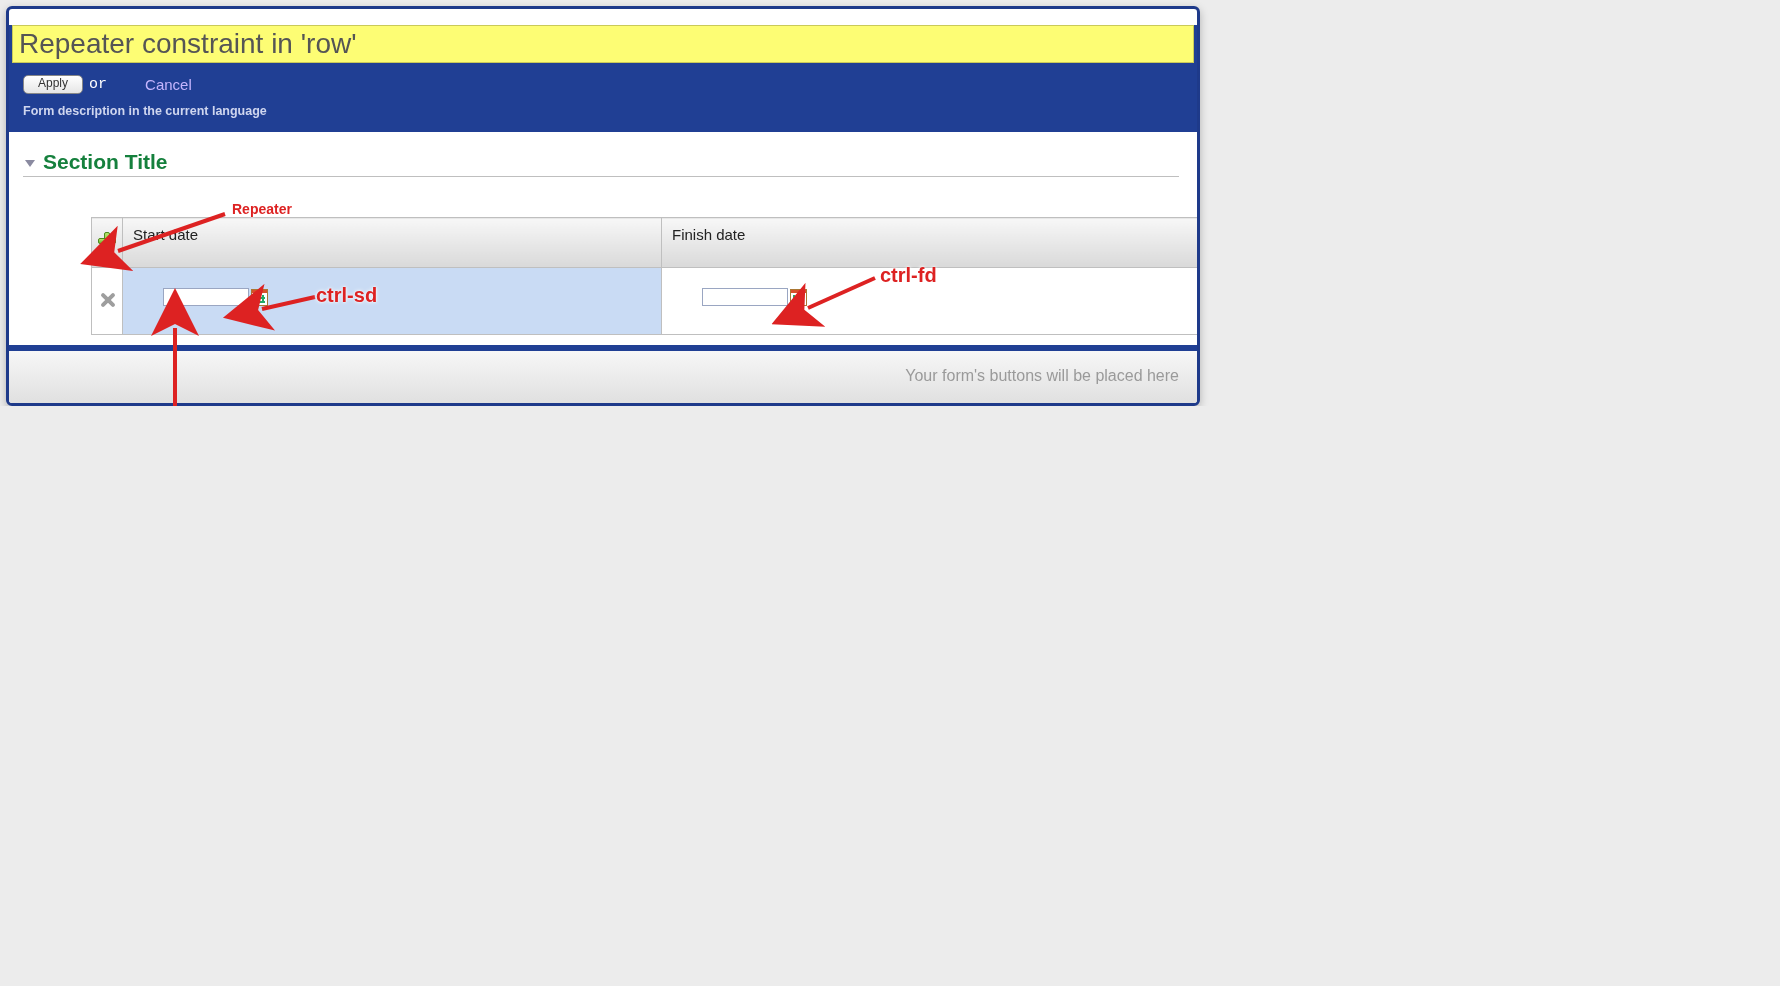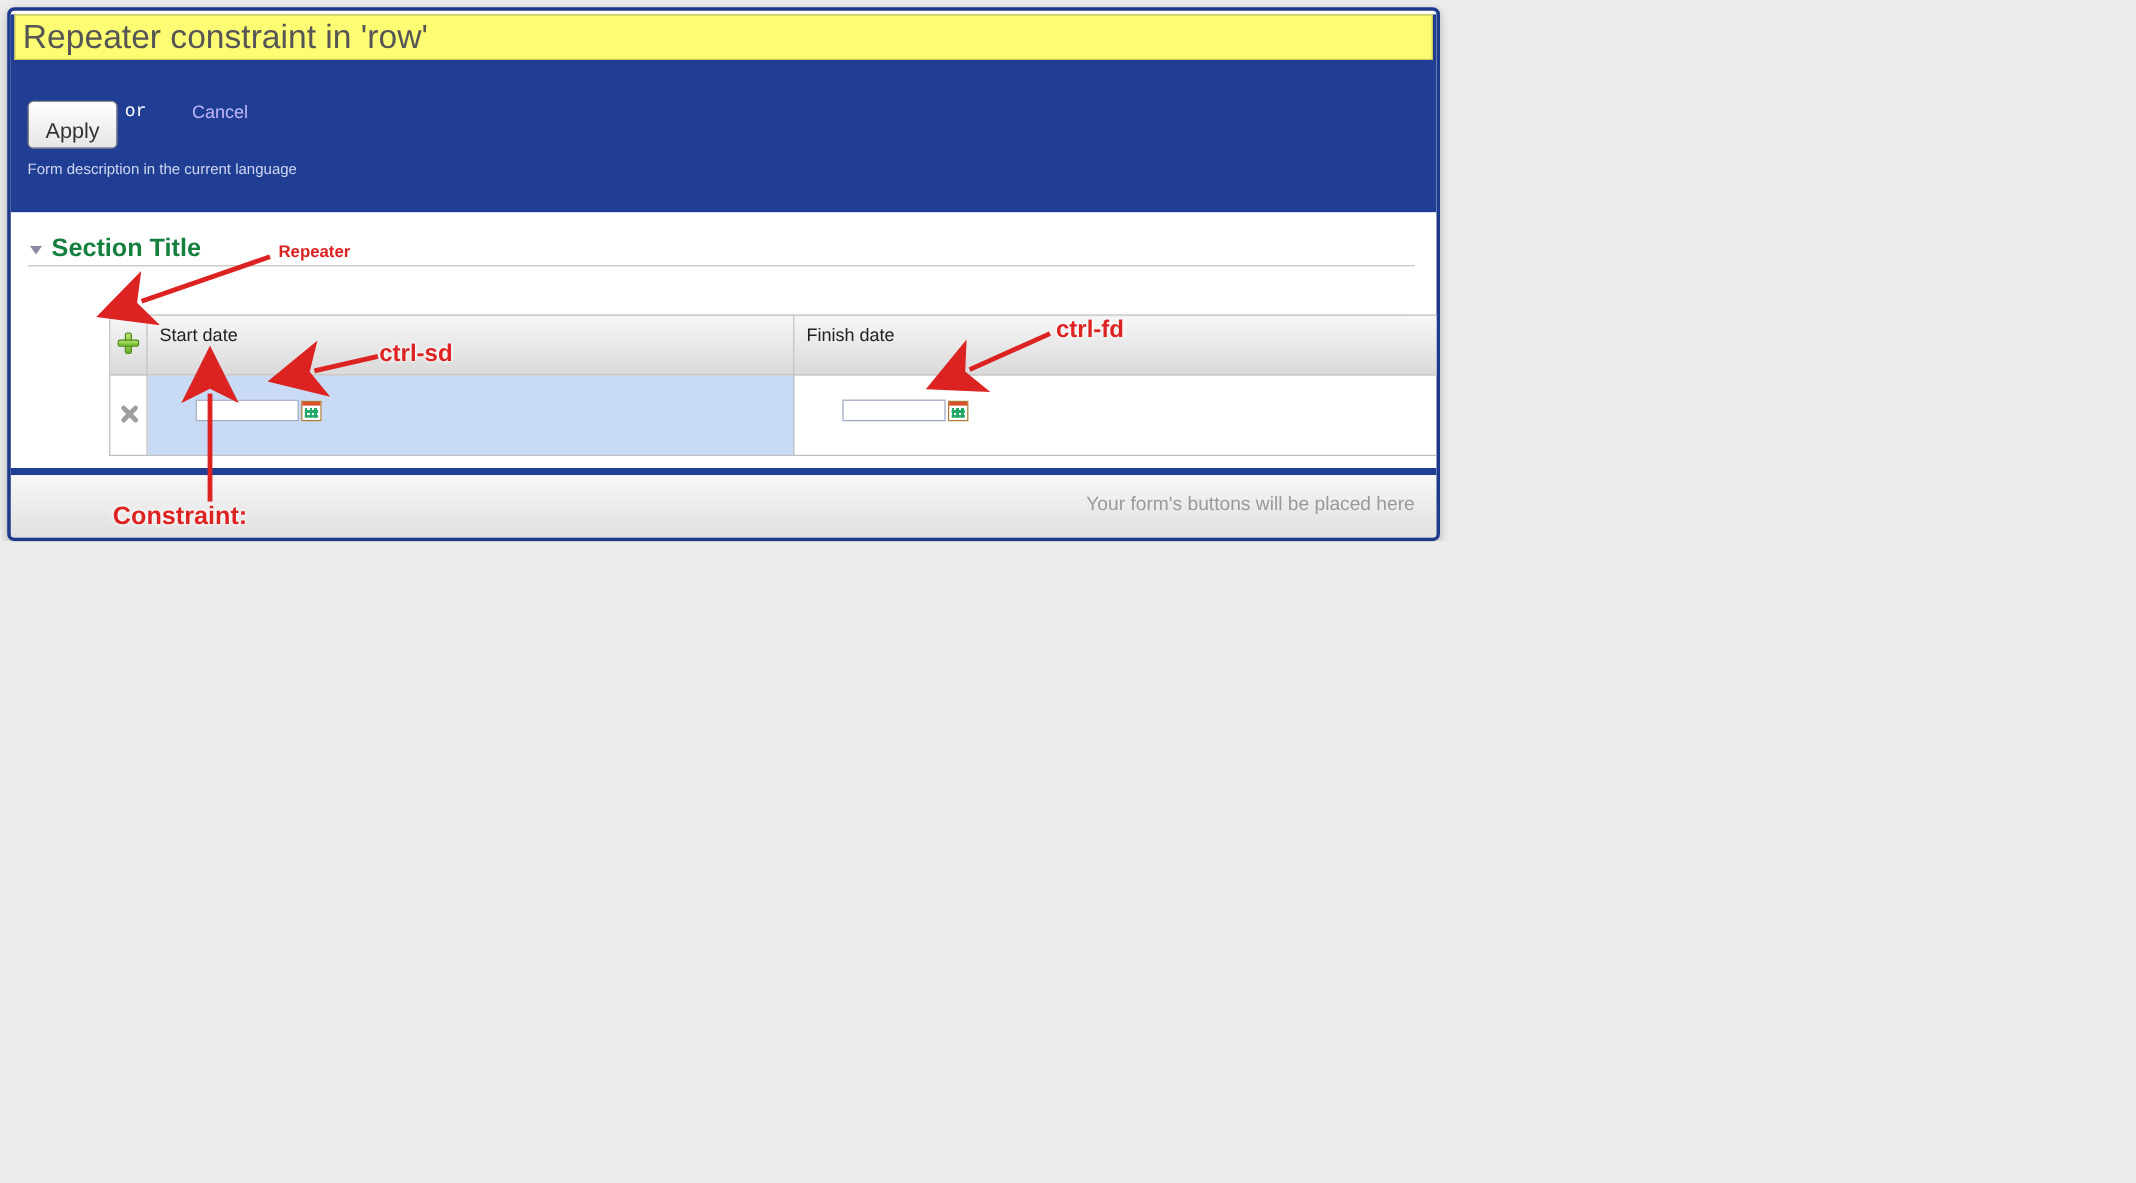--- a/index.html
+++ b/index.html
@@ -1,24 +1,24 @@
 <!DOCTYPE html>
 <html><head>
 <meta charset="utf-8">
 <style>
   html,body{margin:0;padding:0;background:#ececec;font-family:"Lucida Grande","Lucida Sans Unicode",Verdana,Arial,sans-serif;font-size:14px;color:#222;}
   .canvas{width:1200px;margin:0;padding:0;position:relative;}
   .panel{border:3px solid #1e3a8a;border-radius:6px;background:#fff;box-shadow:0 3px 8px rgba(0,0,0,.25);overflow:hidden;margin:6px 0 0 6px;}
   .banner{background:#203f94;padding:0 0 14px 0;}
-  .titlebar{background:#fdfd74;border:1px solid #c9c95a;margin:3px 3px 0 3px;padding:2px 6px;font-size:28px;color:#555;font-weight:400;}
+  .titlebar{background:#fdfd74;border:1px solid #c9c95a;margin:16px 3px 0 3px;padding:2px 6px;font-size:28px;color:#555;font-weight:400;}
   .actionrow{margin:12px 8px 6px 14px;display:flex;align-items:center;gap:6px;}
-  .btn{background:linear-gradient(#fff,#e6e6e6);border:1px solid #888;border-radius:5px;padding:14px 14px 3px;font-size:18px;color:#333;cursor:pointer;margin-top:22px;}
+  .btn{background:linear-gradient(#fff,#e6e6e6);border:1px solid #888;border-radius:5px;padding:0 14px 3px;font-size:12px;color:#333;cursor:pointer;}
   .or{color:#ffffff;font-size:15px;font-family:Liberation Mono, monospace;}
   .cancel{color:#c4b5fd;font-size:15px;cursor:pointer;margin-left:32px;}
-  .desc{color:#cfd6ef;font-size:12.5px;margin:10px 0 15px 14px;font-weight:normal;}
+  .desc{color:#cfd6ef;font-size:12.5px;margin:10px 0 0 14px;font-weight:bold;}
   .body{padding:18px 18px 10px 14px;background:#fff;}
   .section-head{display:flex;align-items:center;gap:8px;border-bottom:1px solid #bfbfbf;padding-bottom:2px;}
   .disclosure{width:0;height:0;border-left:5px solid transparent;border-right:5px solid transparent;border-top:7px solid #8a8aa0;margin-left:2px;margin-top:2px;}
   .section-title{color:#15803d;font-size:21px;font-weight:bold;}
   .section-body{margin:40px 0 0 68px;}
   table.repeater{border-collapse:collapse;width:1110px;table-layout:fixed;}
   table.repeater th,table.repeater td{border:1px solid #bfbfbf;}
   th.iconcol{width:28px;background:linear-gradient(#f7f7f7,#d9d9d9);}
   th.col{background:linear-gradient(#f7f7f7,#d9d9d9);text-align:left;font-weight:normal;font-size:15px;padding:8px 8px 24px 10px;vertical-align:top;}
   td.iconcell{width:28px;text-align:center;vertical-align:middle;background:#fff;}

